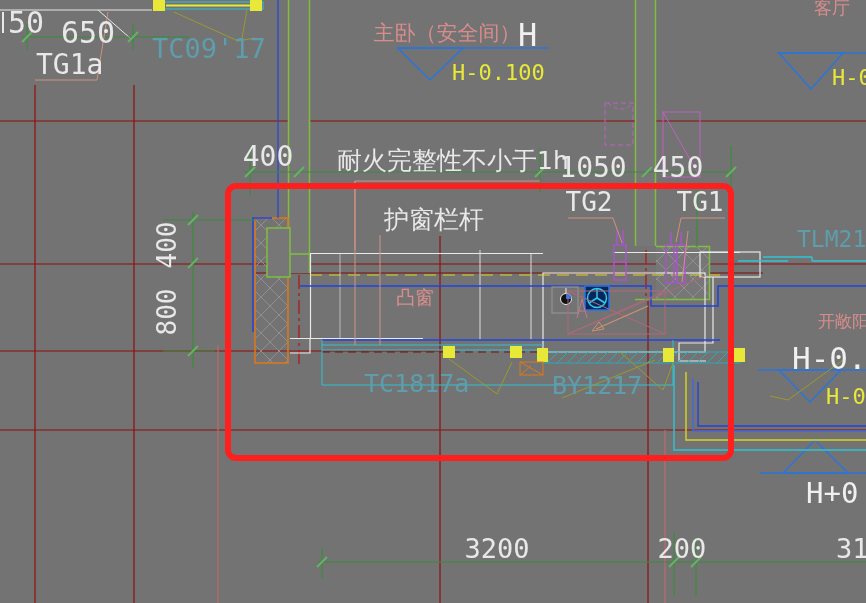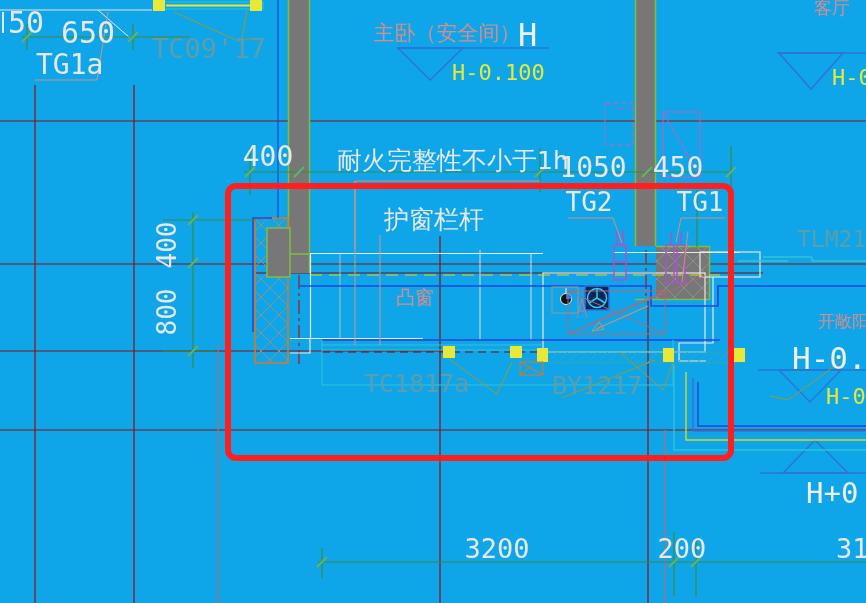--- a/index.html
+++ b/index.html
@@ -1,16 +1,16 @@
 <!DOCTYPE html>
 <html><head>
 <meta charset="utf-8">
 <style>
   html,body{margin:0;padding:0;background:#000;}
-  #stage{position:relative;width:866px;height:603px;background:#0ea5e9;overflow:hidden;font-family:"DejaVu Sans",sans-serif;}
+  #stage{position:relative;width:866px;height:603px;background:#737373;overflow:hidden;font-family:"DejaVu Sans",sans-serif;}
   svg{display:block;}
   text{font-family:"DejaVu Sans Mono","DejaVu Sans",monospace;}
   .dim{fill:#e8e8e8;}
   .cn{font-family:"DejaVu Sans",sans-serif;fill:#e8e8e8;}
   .cnpink{font-family:"DejaVu Sans",sans-serif;fill:#d98c8c;}
   .cyant{fill:#5e9dac;}
   .yelt{fill:#e8e838;}
   .whit{fill:#f0f0f0;}
 </style>
 </head>

